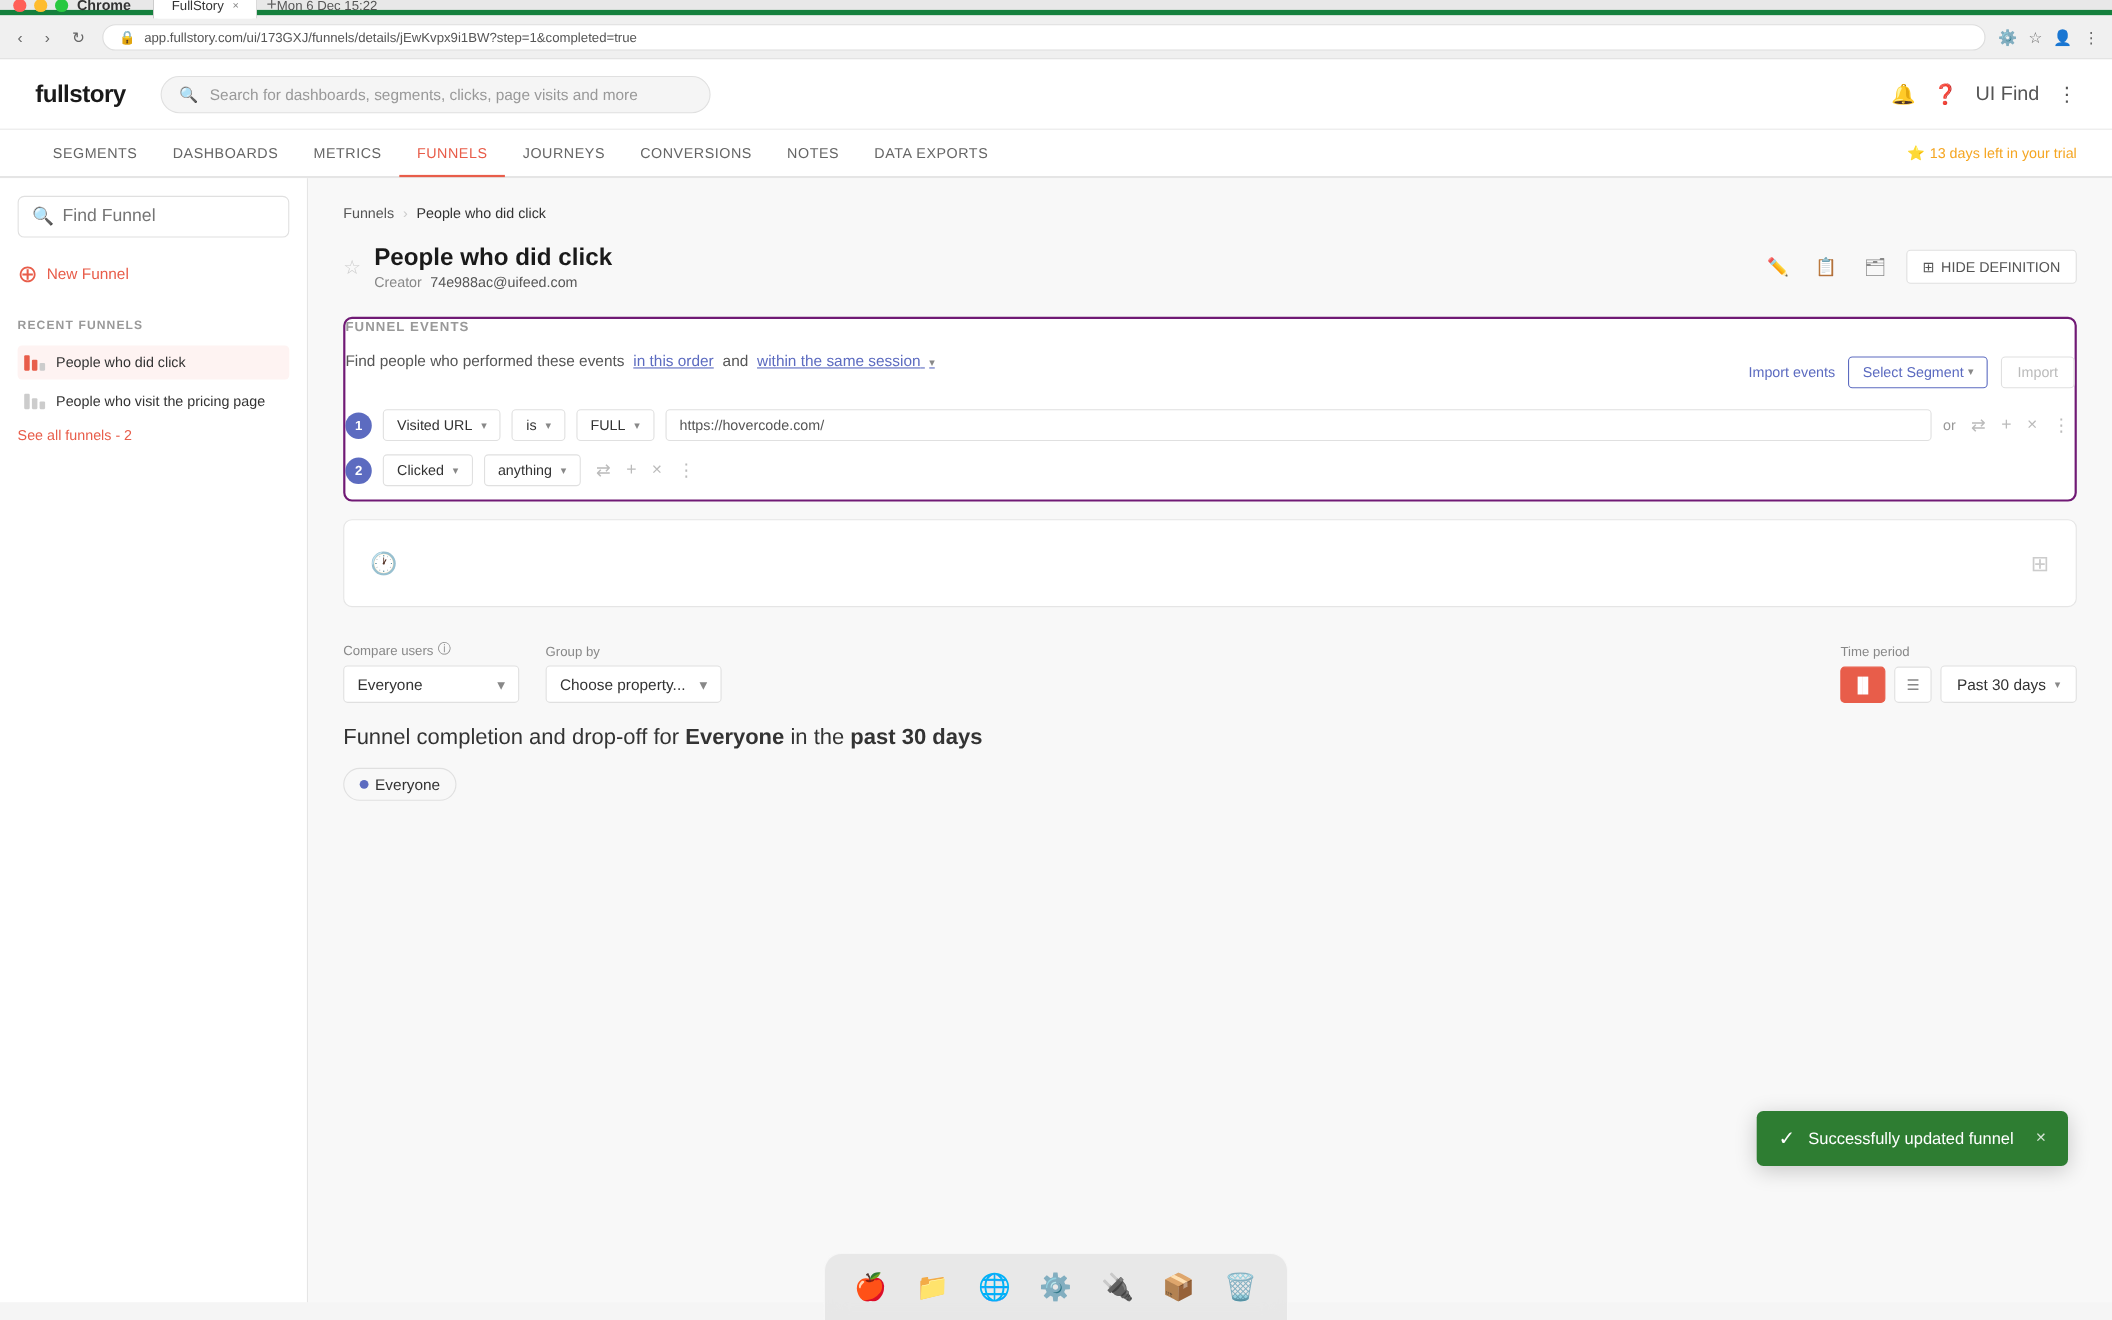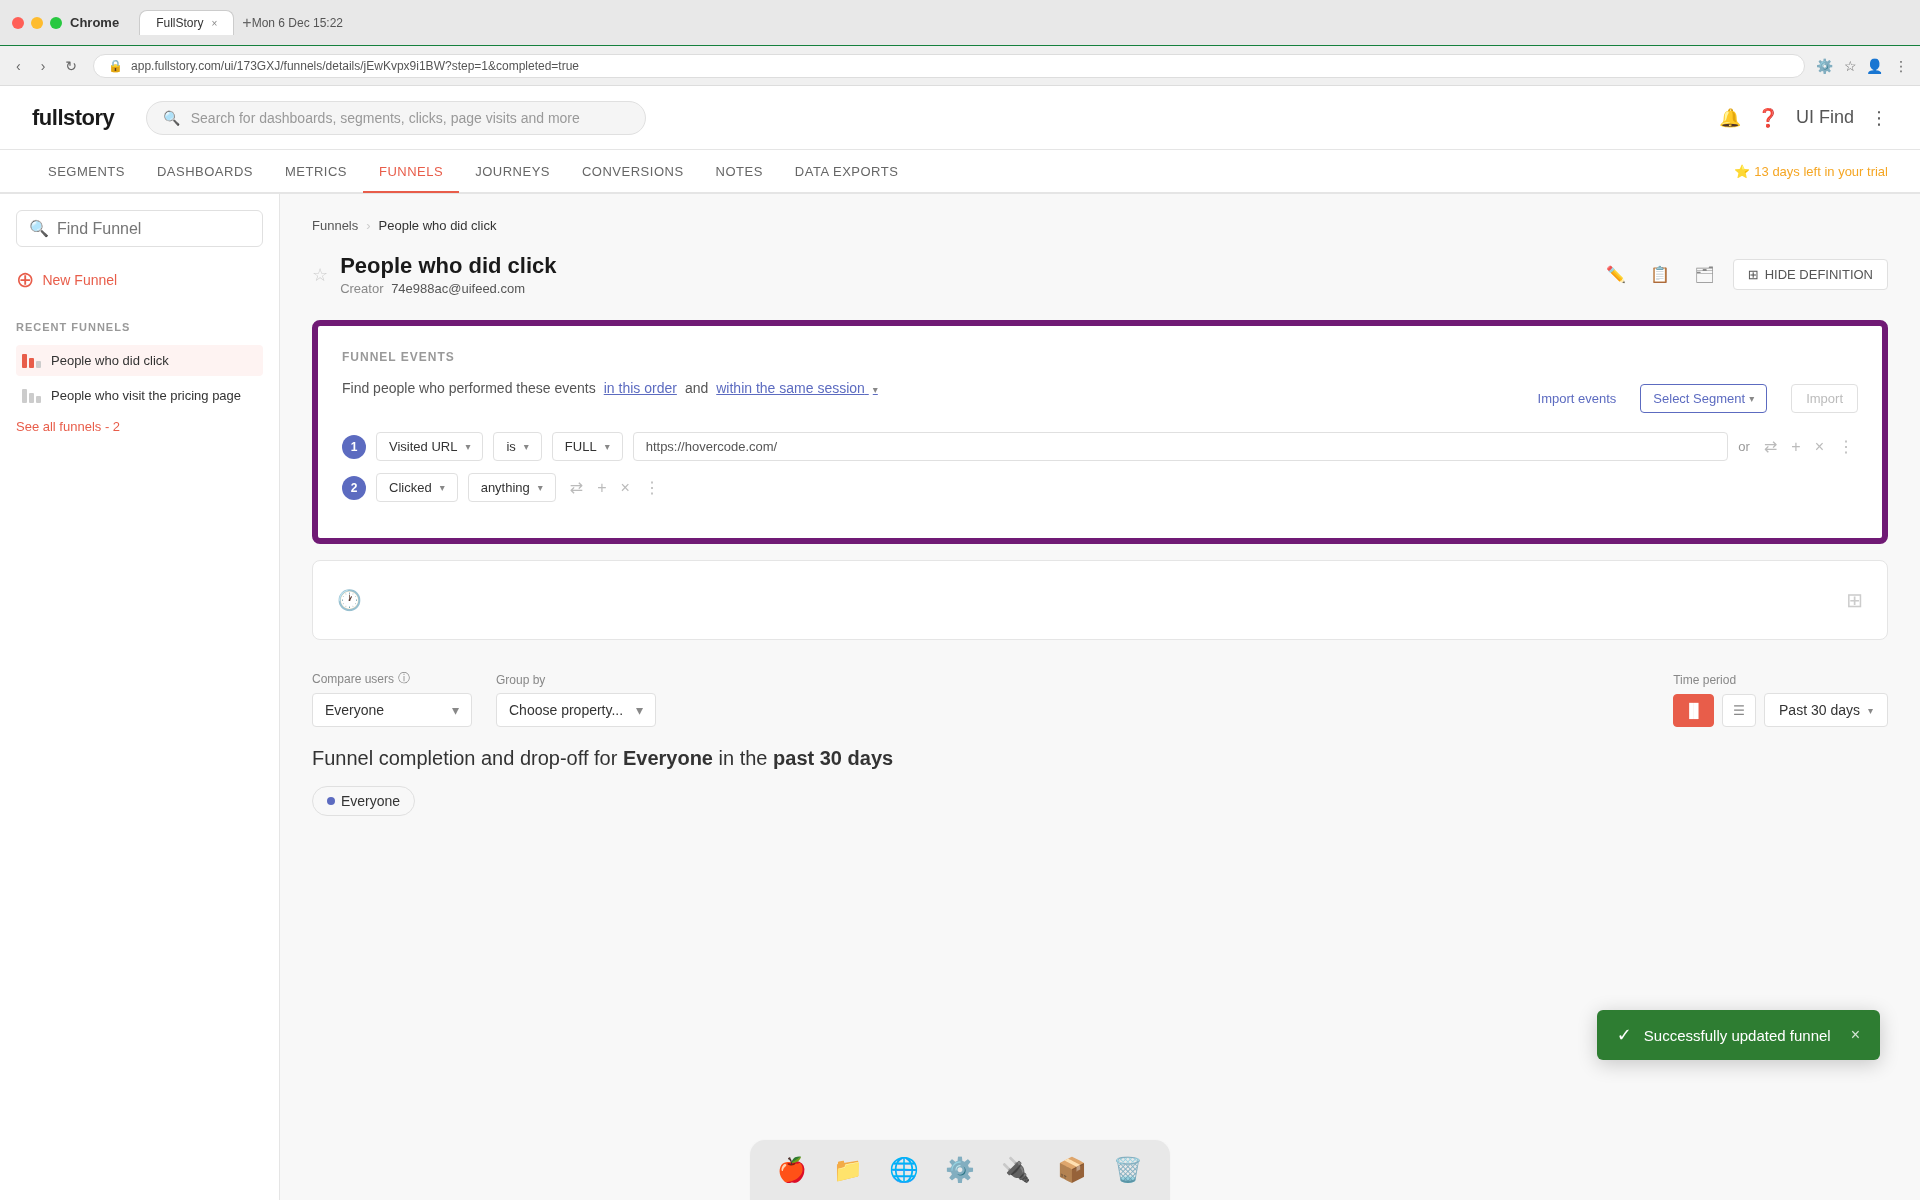--- a/index.html
+++ b/index.html
@@ -1,25 +1,25 @@
 <!DOCTYPE html>
 <html><head>
   <meta charset="utf-8">
   <style>
     * { box-sizing: border-box; margin: 0; padding: 0; }
     body { font-family: -apple-system, BlinkMacSystemFont, 'Segoe UI', sans-serif; background: #f5f5f5; overflow: hidden; }
 
     
     .titlebar {
       background: #e8e8e8;
-      height: 46px;
+      height: 14px;
       display: flex;
       align-items: center;
       padding: 0 12px;
-      border-bottom: 1px solid #15803d;
+      border-bottom: 5px solid #15803d;
       -webkit-app-region: drag;
     }
     .titlebar-dots { display: flex; gap: 7px; align-items: center; }
     .dot { width: 12px; height: 12px; border-radius: 50%; }
     .dot-red { background: #ff5f57; }
     .dot-yellow { background: #febc2e; }
     .dot-green { background: #28c840; }
     .chrome-label { font-size: 13px; font-weight: 600; color: #333; margin-left: 8px; }
     .tab-area { display: flex; align-items: center; margin-left: 20px; }
     .tab { background: #fff; border-radius: 8px 8px 0 0; padding: 5px 16px; font-size: 12px; color: #333; display: flex; align-items: center; gap: 8px; border: 1px solid #ccc; border-bottom: none; }
@@ -123,21 +123,21 @@
     .funnel-title-row { display: flex; align-items: center; gap: 12px; margin-bottom: 24px; }
     .star-icon { color: #ccc; font-size: 18px; cursor: pointer; }
     .funnel-title { font-size: 22px; font-weight: 600; color: #1a1a1a; }
     .funnel-creator { font-size: 13px; color: #888; margin-top: 2px; }
     .funnel-creator a { color: #666; }
     .funnel-actions { margin-left: auto; display: flex; align-items: center; gap: 12px; }
     .action-btn { background: none; border: none; cursor: pointer; color: #888; font-size: 16px; padding: 6px; border-radius: 4px; }
     .hide-def-btn { display: flex; align-items: center; gap: 6px; border: 1px solid #e0e0e0; border-radius: 4px; padding: 7px 14px; font-size: 13px; color: #555; cursor: pointer; background: #fff; }
 
     
-    .card { background: #fff; border-radius: 8px; border: 6px solid #701a75; margin-bottom: 16px; padding: 24px; }
+    .card { background: #fff; border-radius: 8px; border: 2px solid #701a75; margin-bottom: 16px; }
     .card-title { font-size: 12px; font-weight: 600; text-transform: uppercase; letter-spacing: 1px; color: #999; margin-bottom: 16px; }
 
     .funnel-desc { display: flex; align-items: center; gap: 8px; font-size: 14px; color: #555; margin-bottom: 20px; flex-wrap: wrap; }
     .link-btn { color: #5c6bc0; text-decoration: underline; cursor: pointer; background: none; border: none; font-size: 14px; }
     .import-btn { background: none; border: none; color: #5c6bc0; font-size: 13px; cursor: pointer; margin-left: auto; }
 
     .segment-select { display: flex; align-items: center; gap: 0; border: 1px solid #5c6bc0; border-radius: 4px; padding: 6px 12px; font-size: 13px; color: #5c6bc0; cursor: pointer; background: #fff; }
     .import-main-btn { background: none; border: 1px solid #e0e0e0; border-radius: 4px; padding: 6px 14px; font-size: 13px; color: #bbb; cursor: not-allowed; }
 
     
@@ -209,21 +209,21 @@
       border-bottom: none;
     }
     .dock-icon { width: 44px; height: 44px; border-radius: 10px; cursor: pointer; display: flex; align-items: center; justify-content: center; font-size: 24px; }
 
     
     .chevron { font-size: 10px; color: #888; margin-left: 4px; }
 
     .funnel-title-info { display: flex; flex-direction: column; }
 
     .desc-row { display: flex; align-items: center; gap: 12px; margin-bottom: 16px; }
-    .desc-row-right { margin-left: auto; display: flex; align-items: center; gap: 24px; }
+    .desc-row-right { margin-left: auto; display: flex; align-items: center; gap: 12px; }
   </style>
 </head>
 <body>
 
 <div class="titlebar">
   <div class="titlebar-dots">
     <div class="dot dot-red"></div>
     <div class="dot dot-yellow"></div>
     <div class="dot dot-green"></div>
   </div>

